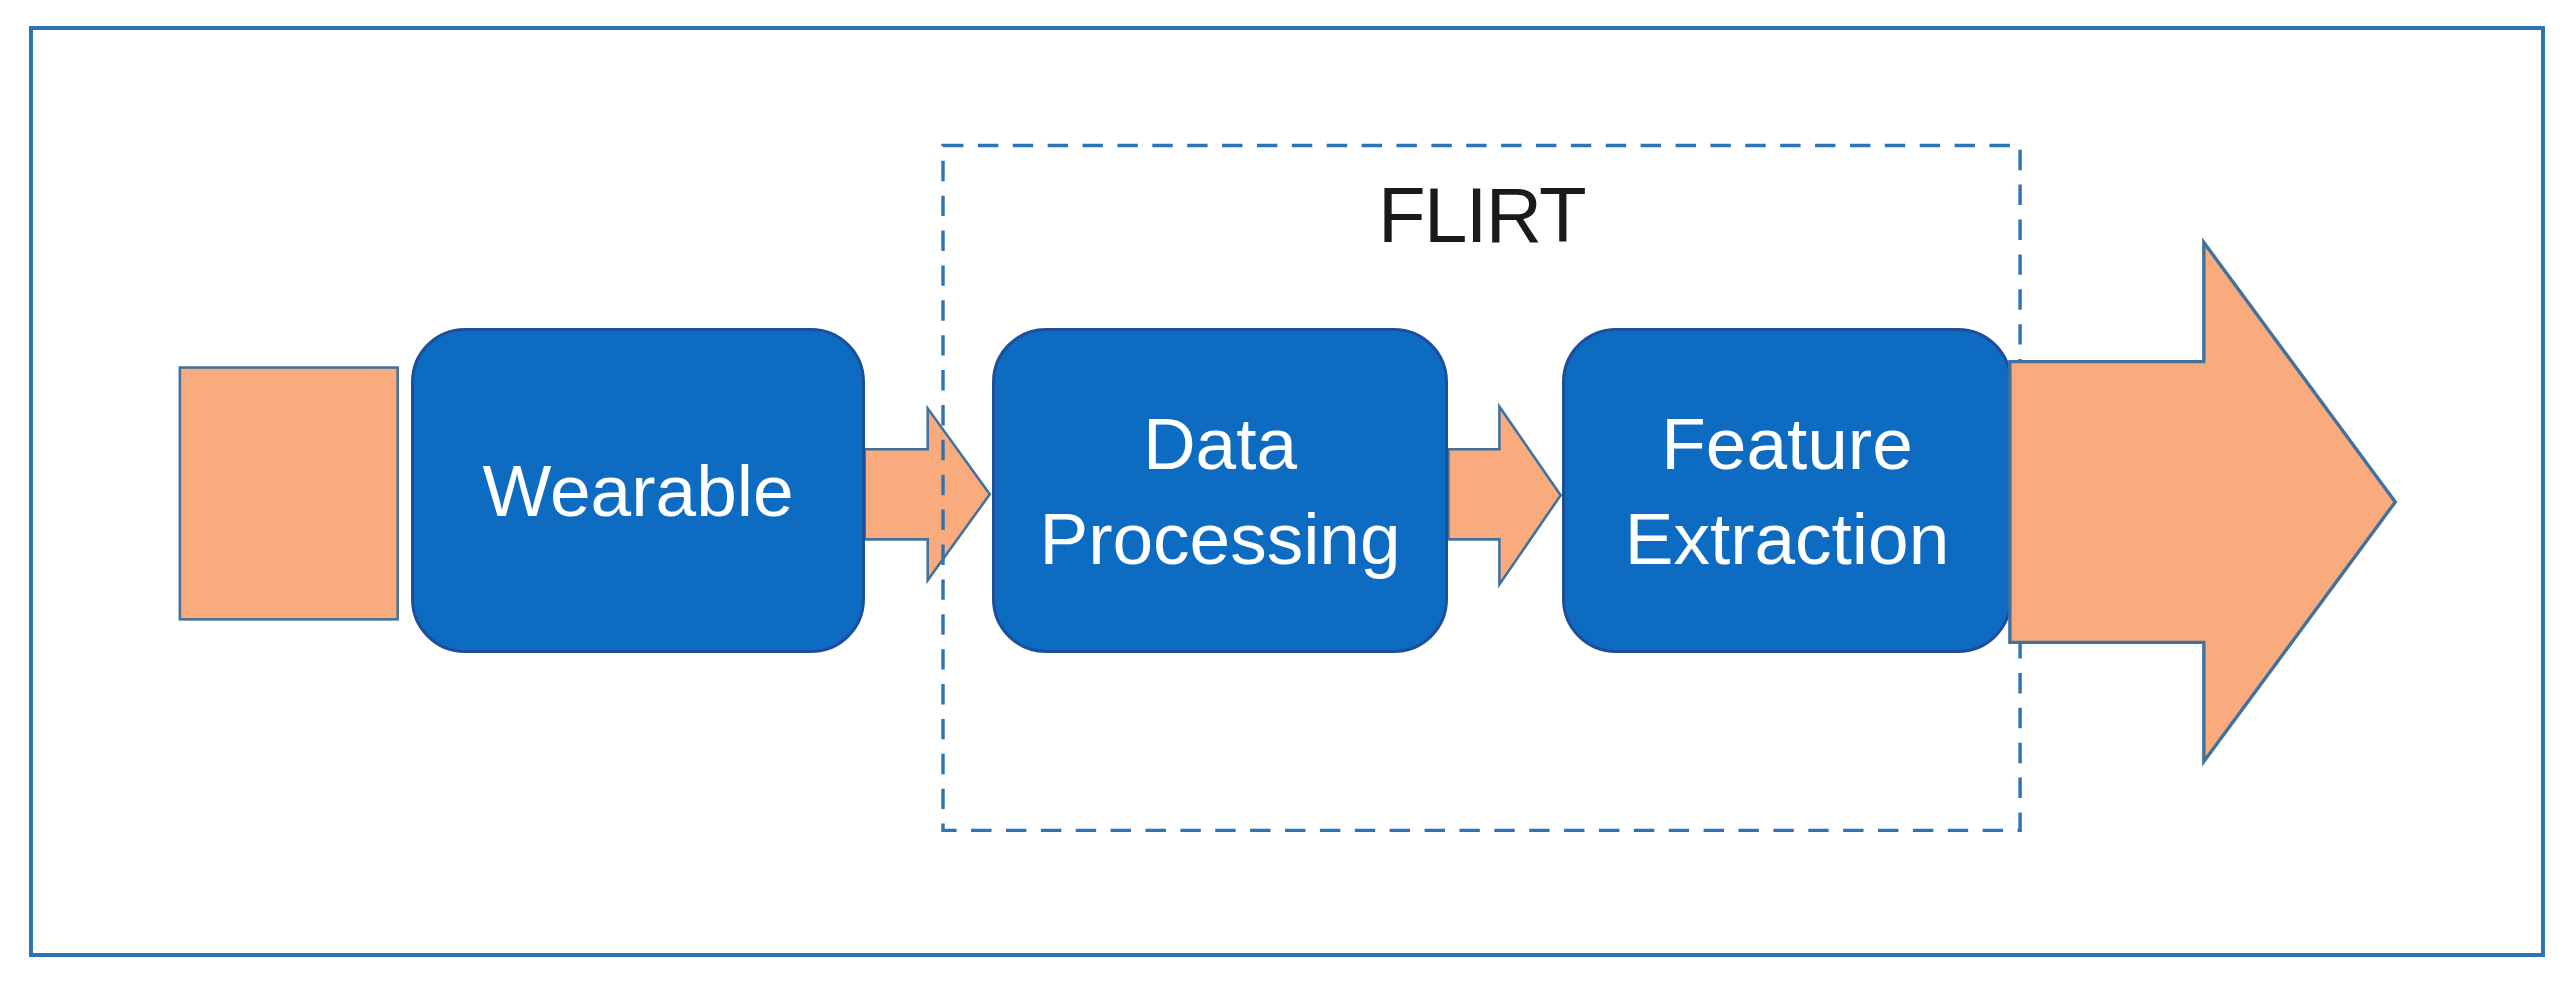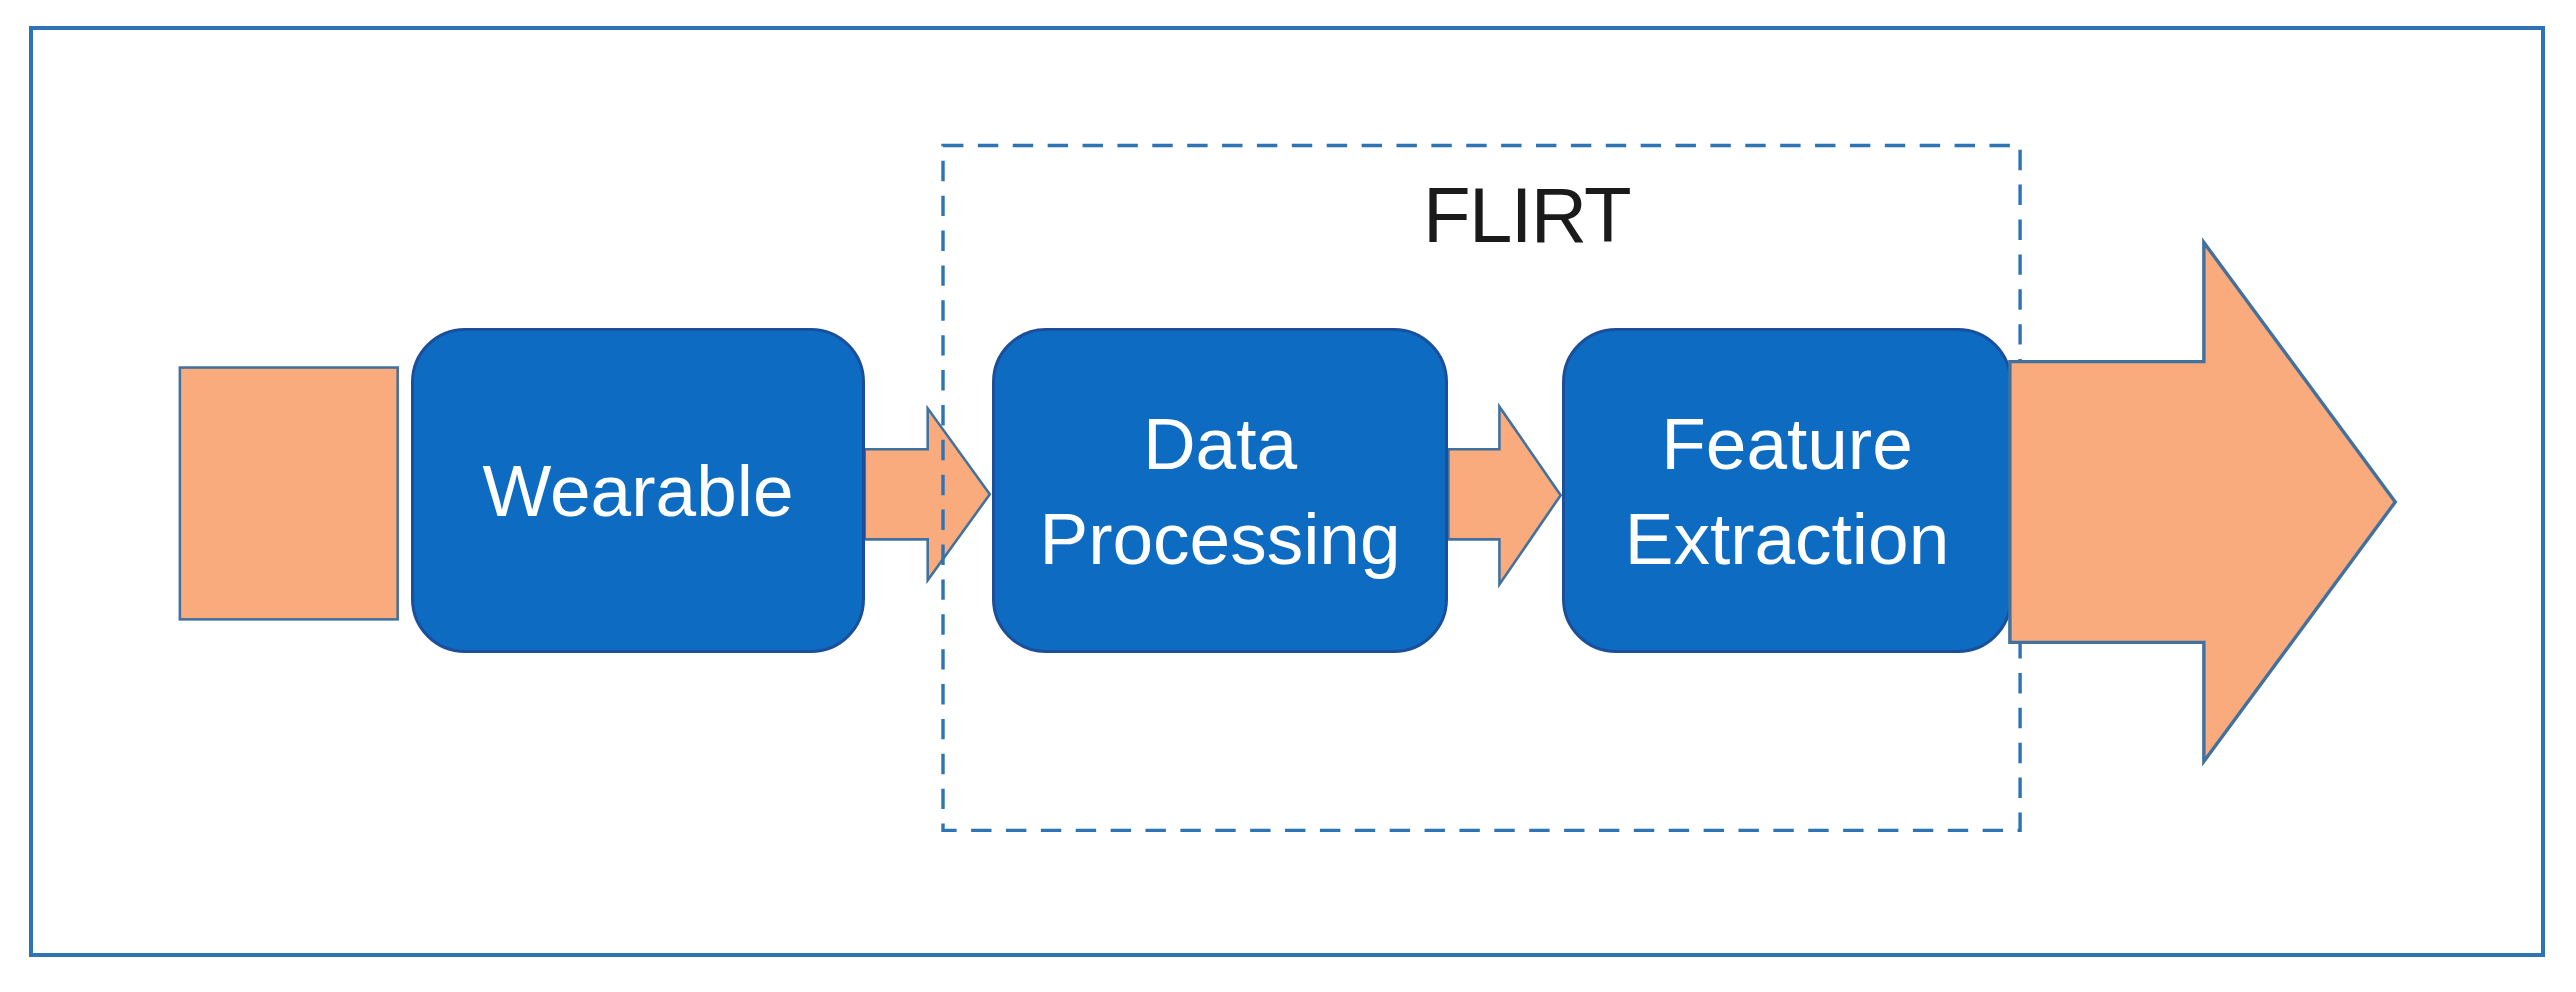--- a/index.html
+++ b/index.html
@@ -68,21 +68,21 @@
   .node-line {
     font-size: 73px;
     line-height: 95px;
     font-weight: 400;
     color: var(--node-text, #ffffff);
     white-space: nowrap;
   }
 
   .flirt-label {
     position: absolute;
-    left: 988px;
+    left: 943px;
     top: 174px;
     width: 1077px;
     z-index: 2;
     text-align: center;
     font-size: 78px;
     line-height: 82px;
     letter-spacing: -1.7px;
     font-weight: 400;
     color: var(--flirt-text, #1A1A1A);
   }

